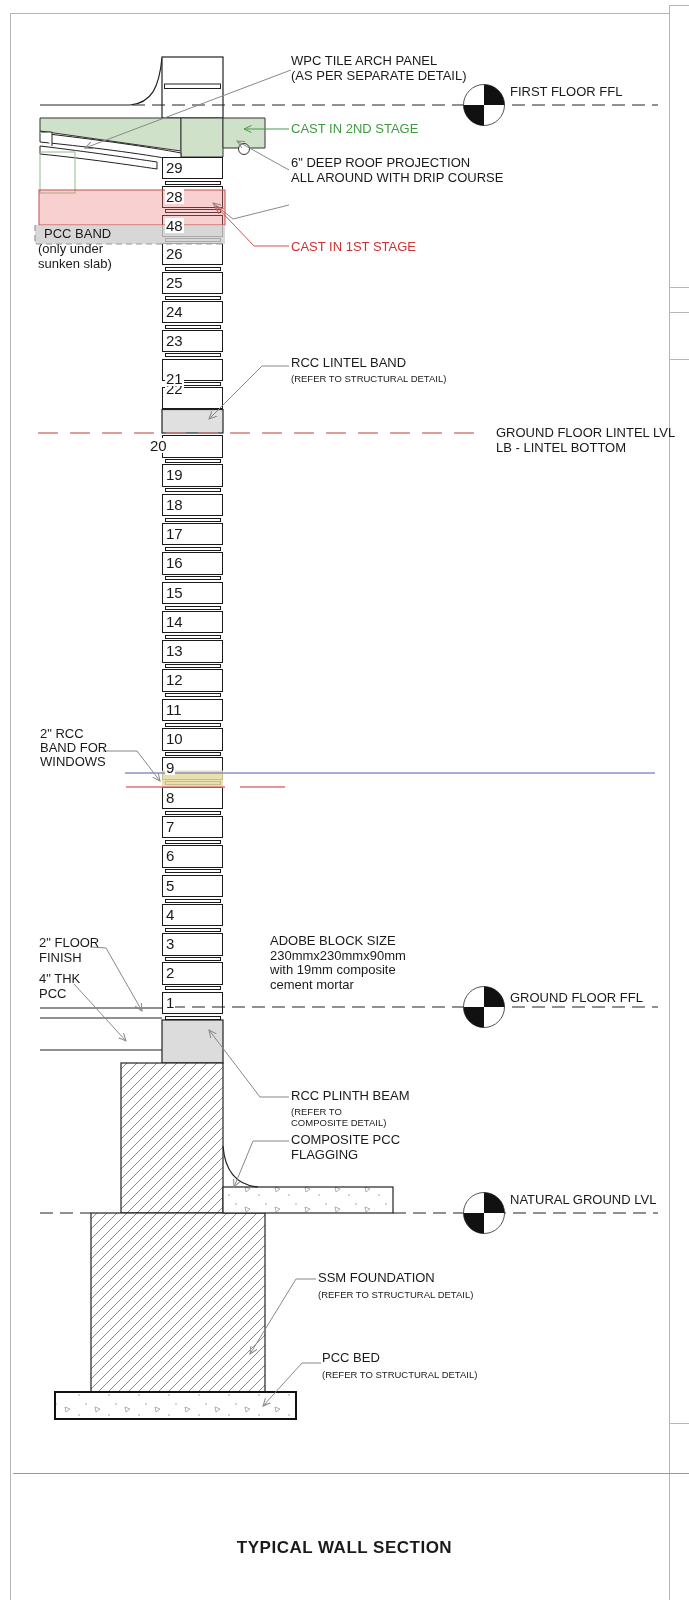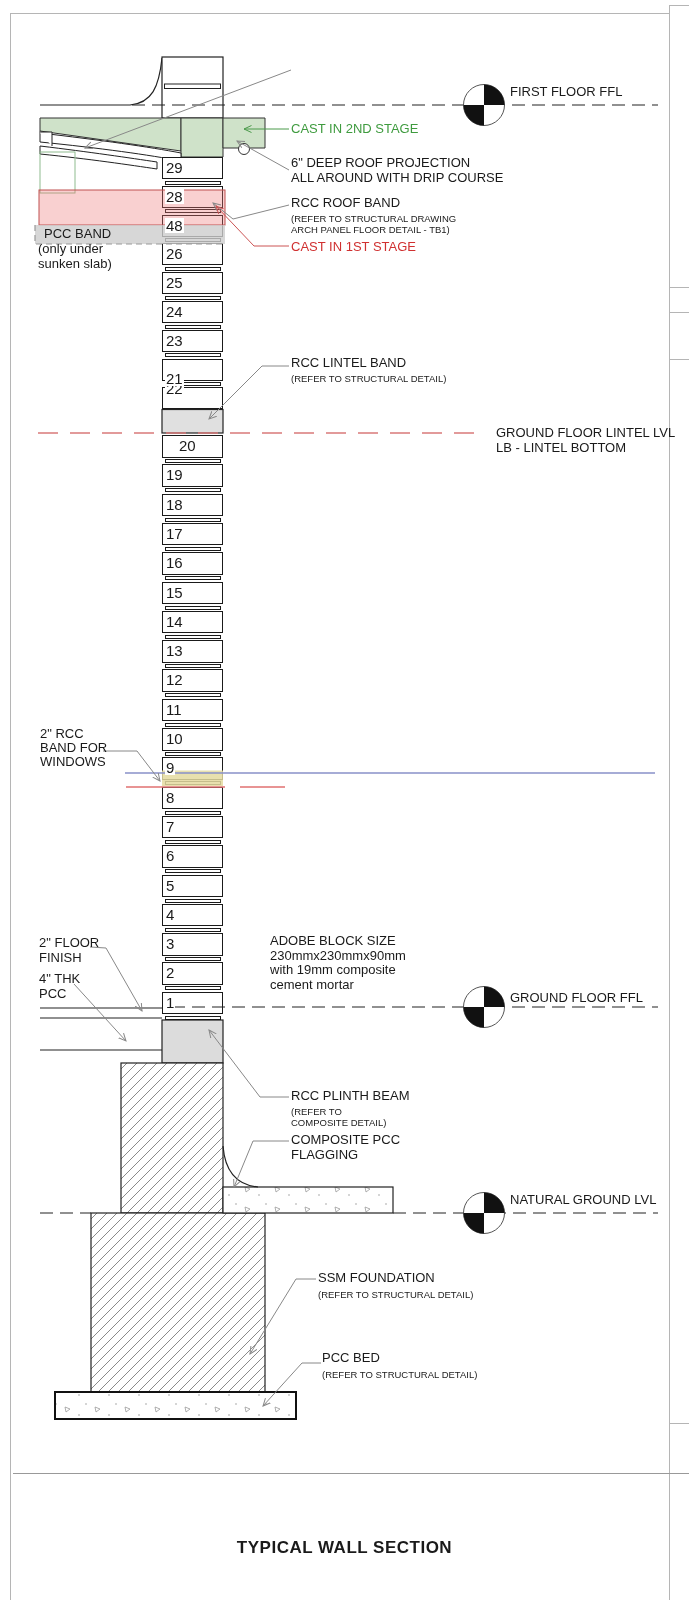--- a/index.html
+++ b/index.html
@@ -226,21 +226,21 @@
     <div id="block-labels">
         <div class="bnum" style="left: 165px; top: 160px;">29</div>
         <div class="bnum" style="left: 165px; top: 188.8px;">28</div>
         <div class="bnum" style="left: 165px; top: 217.6px;">48</div>
         <div class="bnum" style="left: 165px; top: 246.4px;">26</div>
         <div class="bnum" style="left: 165px; top: 275.2px;">25</div>
         <div class="bnum" style="left: 165px; top: 304px;">24</div>
         <div class="bnum" style="left: 165px; top: 332.8px;">23</div>
         <div class="bnum" style="left: 165px; top: 381px; text-align: center;">22</div>
         <div class="bnum" style="left: 165px; top: 371px;">21</div>
-        <div class="bnum" style="left: 178px; top: 438px;">20</div>
+        <div class="bnum" style="left: 149px; top: 438px;">20</div>
         <div class="bnum" style="left: 165px; top: 467.3px;">19</div>
         <div class="bnum" style="left: 165px; top: 496.6px;">18</div>
         <div class="bnum" style="left: 165px; top: 525.9px;">17</div>
         <div class="bnum" style="left: 165px; top: 555.2px;">16</div>
         <div class="bnum" style="left: 165px; top: 584.5px;">15</div>
         <div class="bnum" style="left: 165px; top: 613.8px;">14</div>
         <div class="bnum" style="left: 165px; top: 643.1px;">13</div>
         <div class="bnum" style="left: 165px; top: 672.4px;">12</div>
         <div class="bnum" style="left: 165px; top: 701.7px;">11</div>
         <div class="bnum" style="left: 165px; top: 731px;">10</div>
@@ -248,39 +248,38 @@
         <div class="bnum" style="left: 165px; top: 789.6px;">8</div>
         <div class="bnum" style="left: 165px; top: 818.9px;">7</div>
         <div class="bnum" style="left: 165px; top: 848.2px;">6</div>
         <div class="bnum" style="left: 165px; top: 877.5px;">5</div>
         <div class="bnum" style="left: 165px; top: 906.8px;">4</div>
         <div class="bnum" style="left: 165px; top: 936.1px;">3</div>
         <div class="bnum" style="left: 165px; top: 965.4px;">2</div>
         <div class="bnum" style="left: 165px; top: 994.7px;">1</div>
       </div>
 
+    <div class="ann" style="left:291px;top:54px;">
+      <span>WPC TILE ARCH PANEL</span>
+      <span>(AS PER SEPARATE DETAIL)</span>
+    </div>
 
     <div class="ann" style="left:510px;top:85px;">
       <span>FIRST FLOOR FFL</span>
     </div>
 
     <div class="ann green" style="left:291px;top:122px;">
       <span>CAST IN 2ND STAGE</span>
     </div>
 
     <div class="ann" style="left:291px;top:156px;">
       <span>6" DEEP ROOF PROJECTION</span>
       <span>ALL AROUND WITH DRIP COURSE</span>
     </div>
 
-    <div class="ann" style="left:291px;top:196px;">
-      <span>RCC ROOF BAND</span>
-      <span class="sm" style="margin-top:2px;">(REFER TO STRUCTURAL DRAWING</span>
-      <span class="sm">ARCH PANEL FLOOR DETAIL - TB1)</span>
-    </div>
 
     <div class="ann red" style="left:291px;top:240px;">
       <span>CAST IN 1ST STAGE</span>
     </div>
 
     <div class="ann" style="left:44px;top:227px;">
       <span>PCC BAND</span>
     </div>
     <div class="ann" style="left:38px;top:242px;">
       <span>(only under</span>

